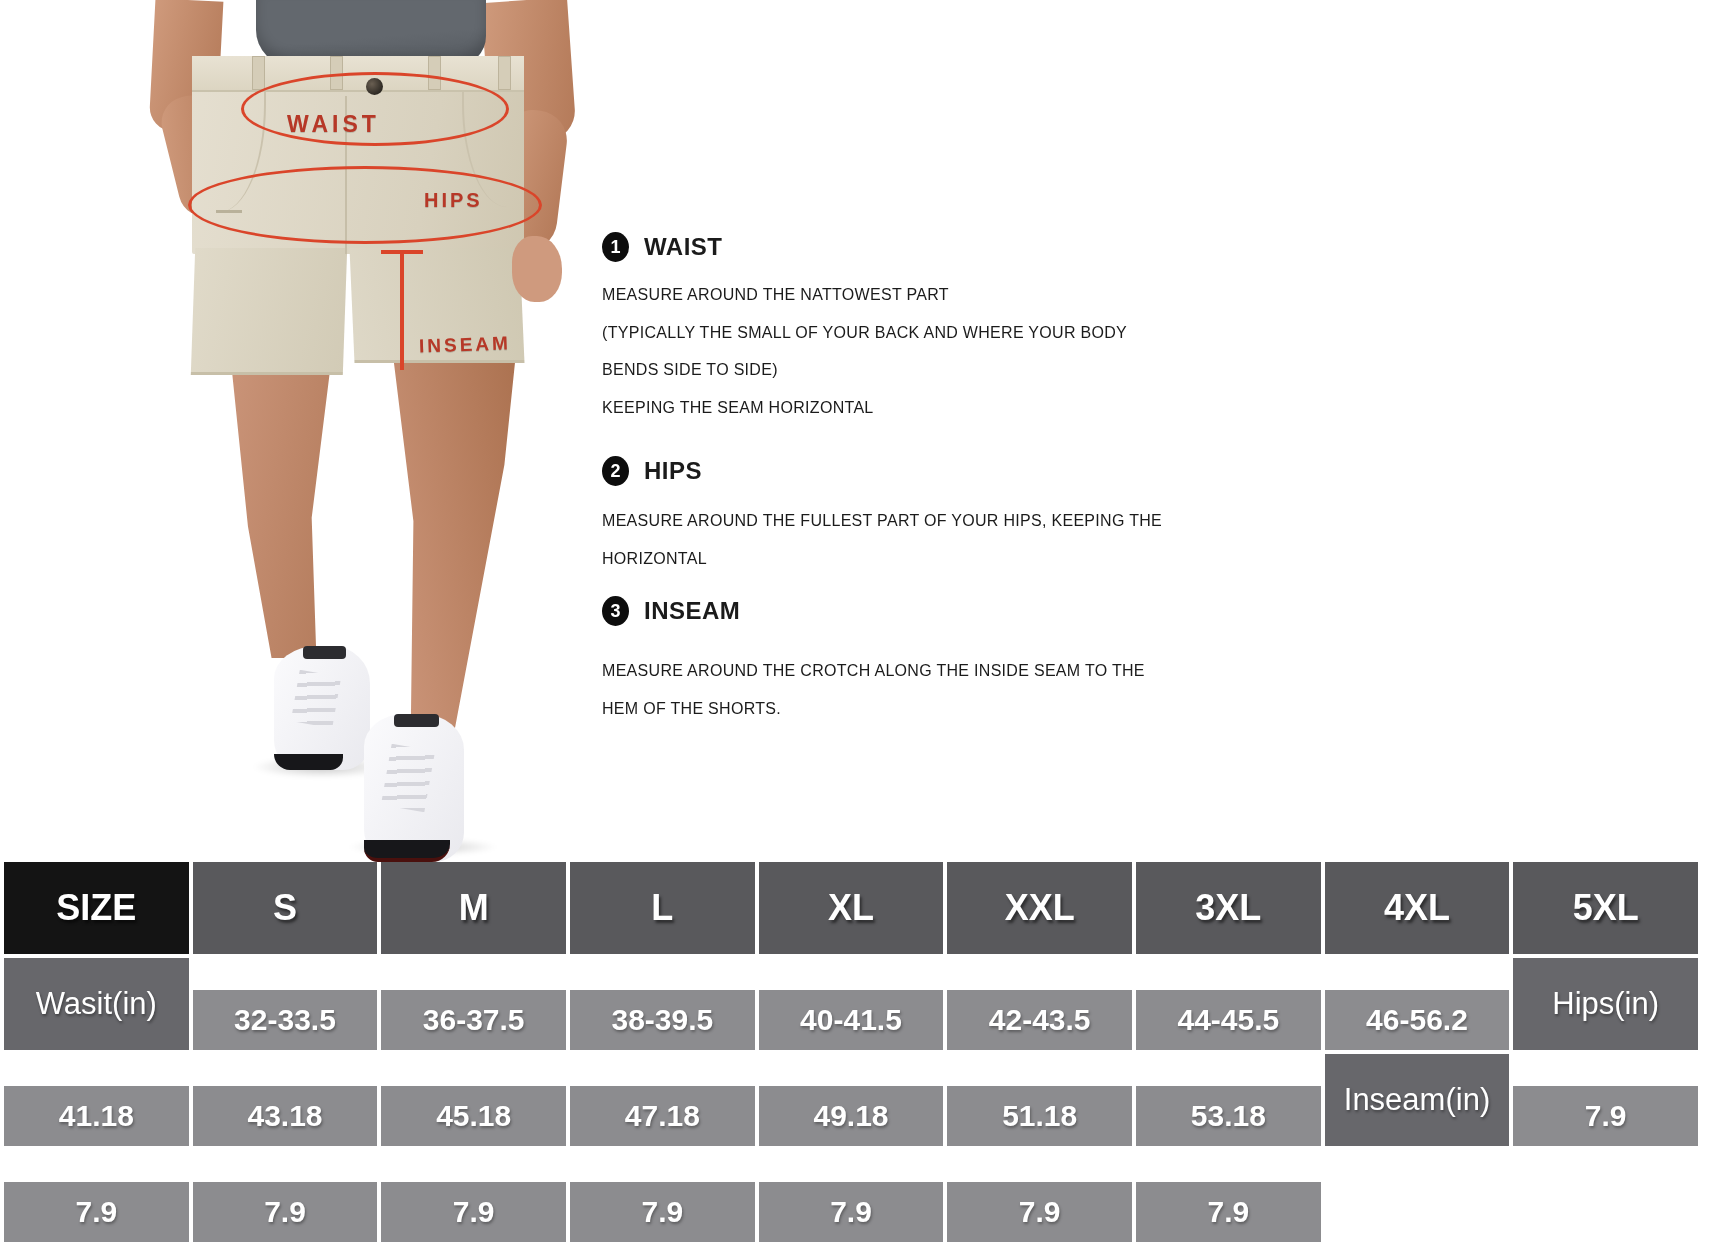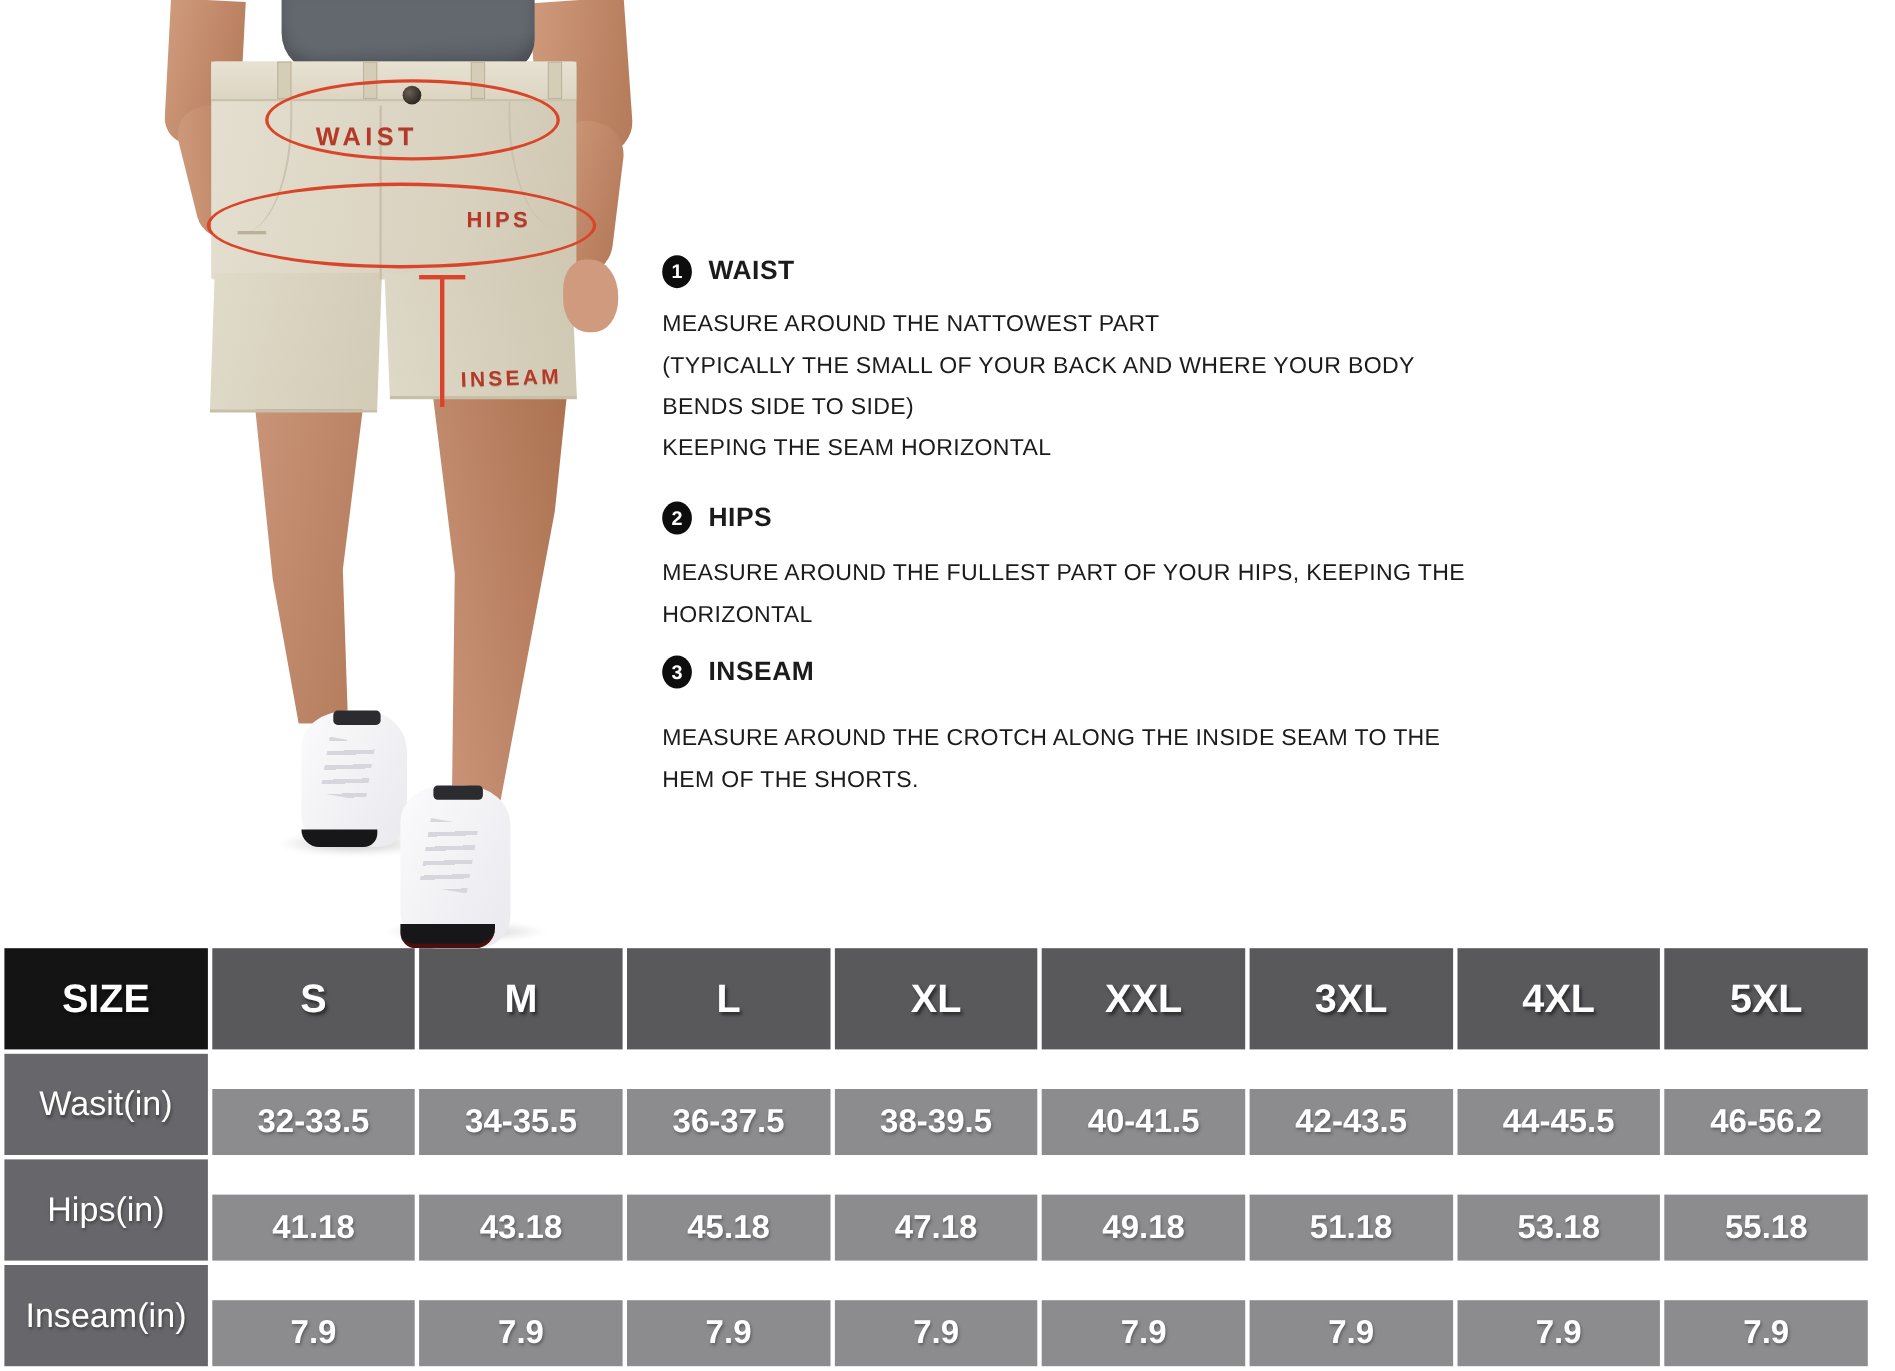--- a/index.html
+++ b/index.html
@@ -68,21 +68,21 @@
   .inseam-vline{left:400px;top:250px;width:4px;height:120px;background:var(--annotation_red,#da452a);z-index:8;}
 
   
   .ins-section{position:absolute;left:602px;width:780px;}
   .ins-1{top:232px;} .ins-2{top:456px;} .ins-3{top:596px;}
   .ins-head{display:flex;align-items:center;margin:0 0 14px 0;}
   .ins-2 .ins-head{margin-bottom:16px;} .ins-3 .ins-head{margin-bottom:26px;}
   .badge{min-width:27px;height:30px;border-radius:50%;background:#0d0d0d;color:#fff;
     display:inline-flex;align-items:center;justify-content:center;font-size:18px;font-weight:bold;margin-right:15px;}
   .ins-title{font-size:24px;font-weight:bold;letter-spacing:.5px;color:var(--text_black,#1b1b1b);}
-  .ins-line{margin:0;font-size:21px;line-height:37.5px;letter-spacing:.3px;color:var(--text_black,#1b1b1b);}
+  .ins-line{margin:0;font-size:16px;line-height:37.5px;letter-spacing:.3px;color:var(--text_black,#1b1b1b);}
 
   
   .size-table{position:absolute;left:0;top:858px;width:1702px;height:388px;box-sizing:border-box;
     background:var(--table_border,#ffffff);display:grid;grid-template-columns:repeat(9,1fr);
     grid-template-rows:repeat(4,1fr);gap:4px;padding:4px;}
   .size-table div{display:flex;align-items:center;justify-content:center;color:#fff;}
   .th{background:var(--table_header_gray,#59595c);font-weight:bold;font-size:36px;
     text-shadow:2px 3px 3px rgba(0,0,0,.5);}
   .th-size{background:var(--table_header_black,#141414);}
   .row-label{background:var(--table_label_gray,#67676b);font-size:31px;text-shadow:1px 2px 3px rgba(0,0,0,.4);}
@@ -176,37 +176,35 @@
     <div class="th">M</div>
     <div class="th">L</div>
     <div class="th">XL</div>
     <div class="th">XXL</div>
     <div class="th">3XL</div>
     <div class="th">4XL</div>
     <div class="th">5XL</div>
 
     <div class="row-label">Wasit(in)</div>
     <div class="cell">32-33.5</div>
-    <div class="cell">34-35.5</div>
     <div class="cell">36-37.5</div>
     <div class="cell">38-39.5</div>
     <div class="cell">40-41.5</div>
     <div class="cell">42-43.5</div>
     <div class="cell">44-45.5</div>
     <div class="cell">46-56.2</div>
 
     <div class="row-label">Hips(in)</div>
     <div class="cell">41.18</div>
     <div class="cell">43.18</div>
     <div class="cell">45.18</div>
     <div class="cell">47.18</div>
     <div class="cell">49.18</div>
     <div class="cell">51.18</div>
     <div class="cell">53.18</div>
-    <div class="cell">55.18</div>
 
     <div class="row-label">Inseam(in)</div>
     <div class="cell">7.9</div>
     <div class="cell">7.9</div>
     <div class="cell">7.9</div>
     <div class="cell">7.9</div>
     <div class="cell">7.9</div>
     <div class="cell">7.9</div>
     <div class="cell">7.9</div>
     <div class="cell">7.9</div>

